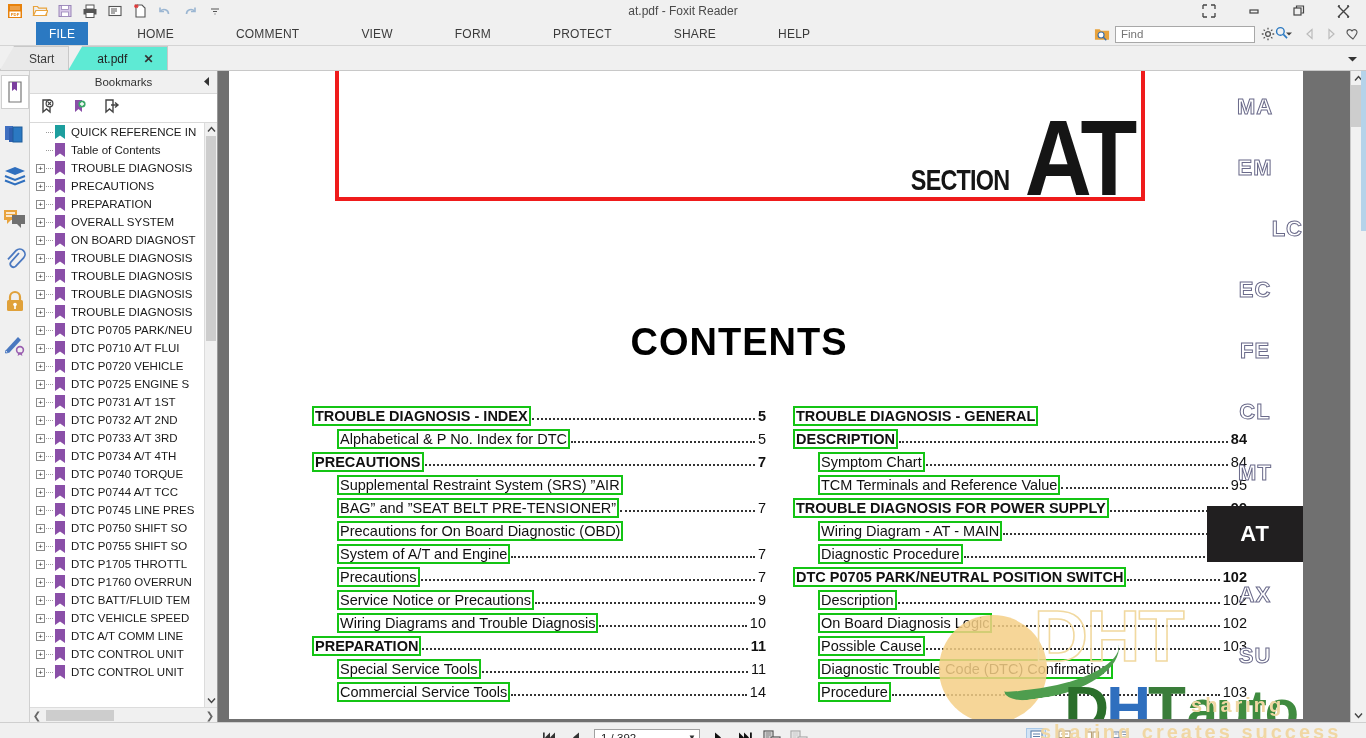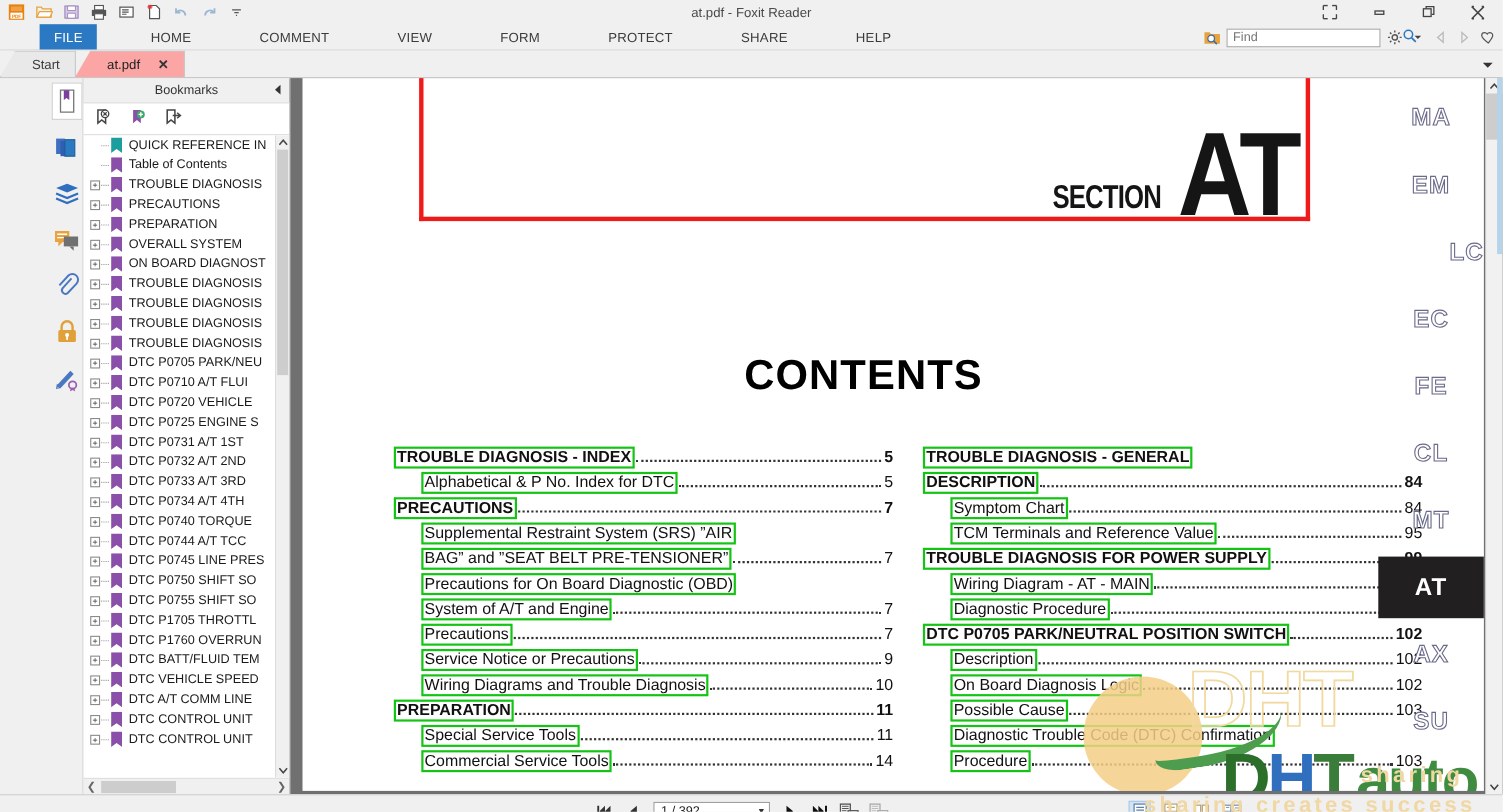--- a/index.html
+++ b/index.html
@@ -52,25 +52,25 @@
     height:25px; background:#f0f0f0; display:flex; align-items:flex-end;
     position:relative; border-bottom:1px solid #c8c8c8;
   }
   .doctab{
     position:relative; height:24px; display:flex; align-items:center;
     padding:0 14px 0 28px; font-size:12px; color:#3b3b3b;
     border:1px solid #c8c8c8; border-bottom:none; background:#e9e9e9;
     border-radius:0; margin-right:-1px;
     clip-path: polygon(14px 0, 100% 0, calc(100% - 0px) 100%, 0 100%);
   }
-  .doctab.active{ background:#fca5a5; z-index:3; color:#222; }
+  .doctab.active{ background:#5eead4; z-index:3; color:#222; }
   .tab-close{ margin-left:16px; font-size:12px; color:#333; font-weight:bold; }
   #tabstrip-caret{ position:absolute; right:8px; bottom:4px; }
   
-  #body{ display:flex; height:651px;margin-left:46px; }
+  #body{ display:flex; height:651px; }
   
   #rail{
     width:30px; background:#f0f0f0; border-right:1px solid #d0d0d0;
     padding-top:4px; display:flex; flex-direction:column; align-items:center; gap:8px;
   }
   .rail-btn{ width:28px; height:34px; display:flex; align-items:center; justify-content:center; }
   .rail-btn.active{ background:#fff; border:1px solid #cfcfcf; }
   
   #bmpanel{ width:188px; background:#f0f0f0; display:flex; flex-direction:column;
             border-right:1px solid #9a9a9a; }

